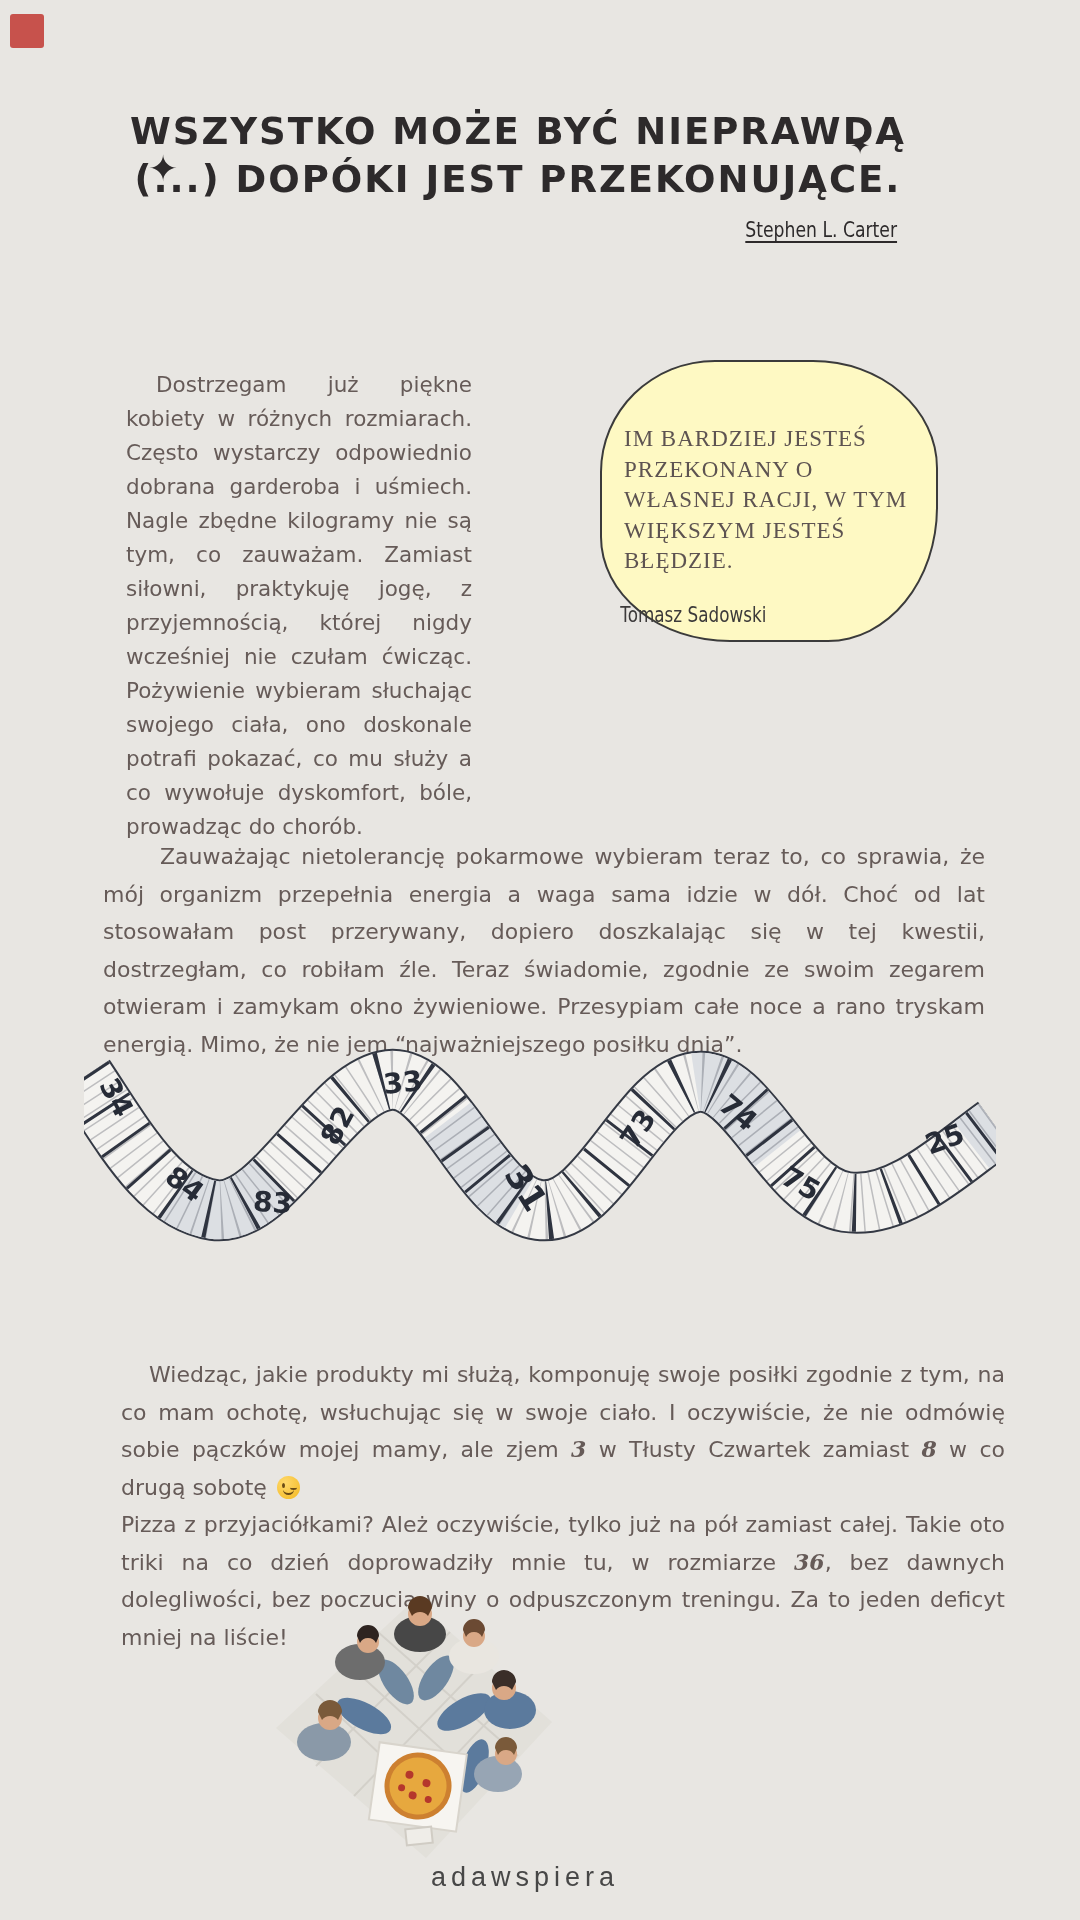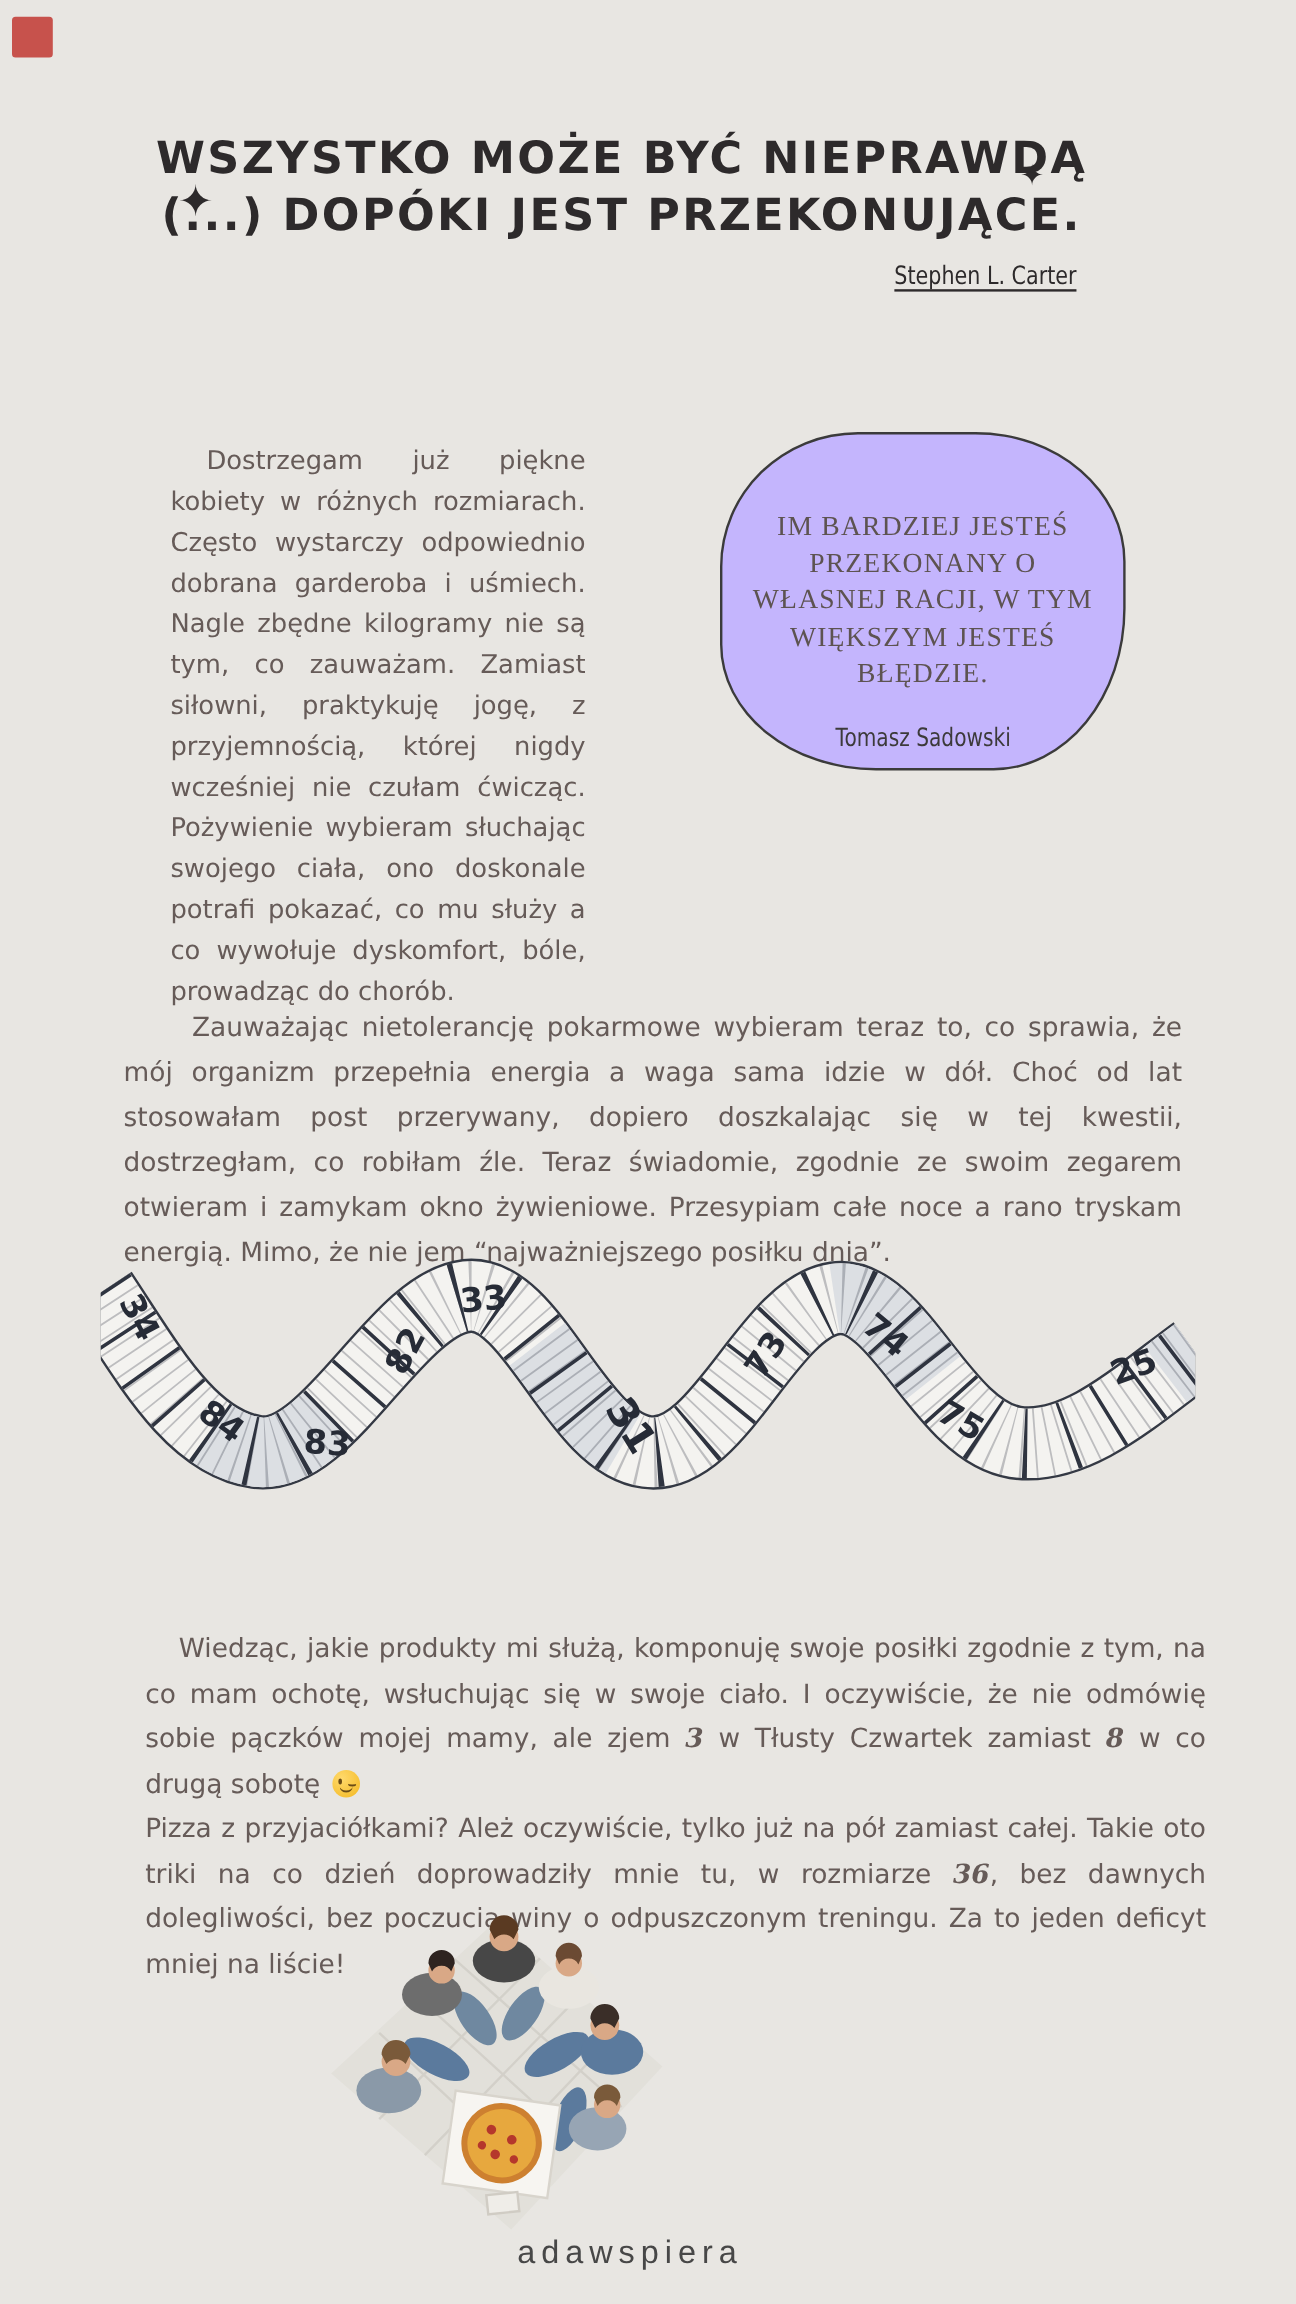--- a/index.html
+++ b/index.html
@@ -17,29 +17,29 @@
   .heading .hline{display:block;font-weight:700;font-size:37px;line-height:48px;
     letter-spacing:2px;}
   .sparkle{position:absolute;color:#2d2a2b;}
   .sparkle-left{left:148px;top:148px;font-size:36px;}
   .sparkle-right{left:850px;top:132px;font-size:24px;}
   .heading-author{position:absolute;top:218px;right:183px;color:#2d2a2b;
     font-size:21px;display:inline-block;transform:scaleX(.82);transform-origin:right;
     text-decoration:underline;text-decoration-thickness:2px;text-underline-offset:4px;}
   
   .para{position:absolute;text-align:justify;}
-  .para-1{left:142px;top:346px;width:346px;font-size:21.5px;line-height:34px;text-indent:30px;}
+  .para-1{left:126px;top:346px;width:346px;font-size:21.5px;line-height:34px;text-indent:30px;}
   .para-2{left:103px;top:816px;width:882px;font-size:22px;line-height:37.5px;text-indent:57px;}
   .para-3{left:103px;top:1334px;width:884px;font-size:22px;line-height:37.5px;text-indent:28px;margin-left:18px;}
   .script-number{font-family:"DejaVu Serif",serif;font-style:italic;font-weight:bold;}
   
   .quote-card{position:absolute;left:600px;top:360px;width:338px;height:282px;
-    background:#c4b5fd;border:2px solid #3b3b3b;box-sizing:border-box;
+    background:#fef9c3;border:2px solid #3b3b3b;box-sizing:border-box;
     border-radius:115px 125px 110px 130px / 112px 108px 135px 105px;
-    text-align:center;}
+    text-align:left;}
   .quote-card-text{margin:62px 22px 0;color:#5d5351;font-family:"Liberation Serif",serif;
     font-size:23px;line-height:30.5px;letter-spacing:1px;}
   .quote-card-author{display:inline-block;margin-top:26px;color:#3c3a3a;font-size:21px;
     transform:scaleX(.8);transform-origin:center;}
   
   .emoji-wink{display:inline-block;width:23px;height:23px;border-radius:50%;
     background:radial-gradient(circle at 35% 30%,#ffd96b,#f3b821);
     position:relative;vertical-align:-4px;margin-left:3px;}
   .emoji-wink i{position:absolute;display:block;}
   .ew-eye{left:5px;top:7px;width:3px;height:5px;background:#6b4c16;border-radius:50%;}

